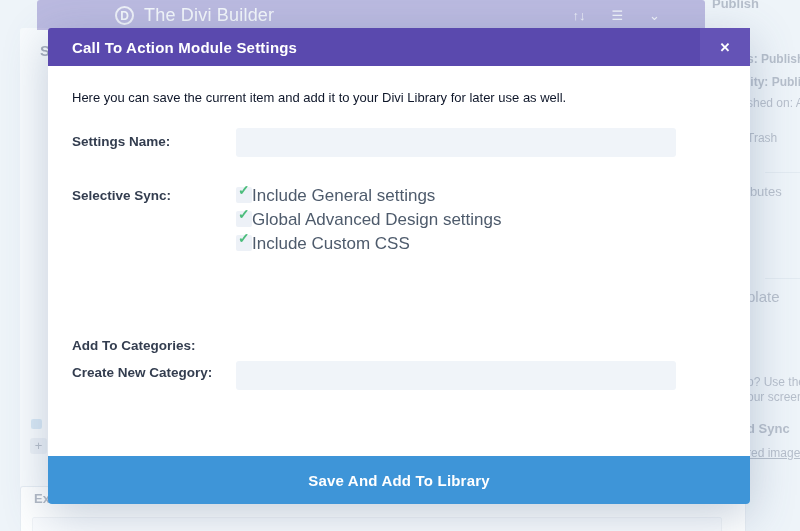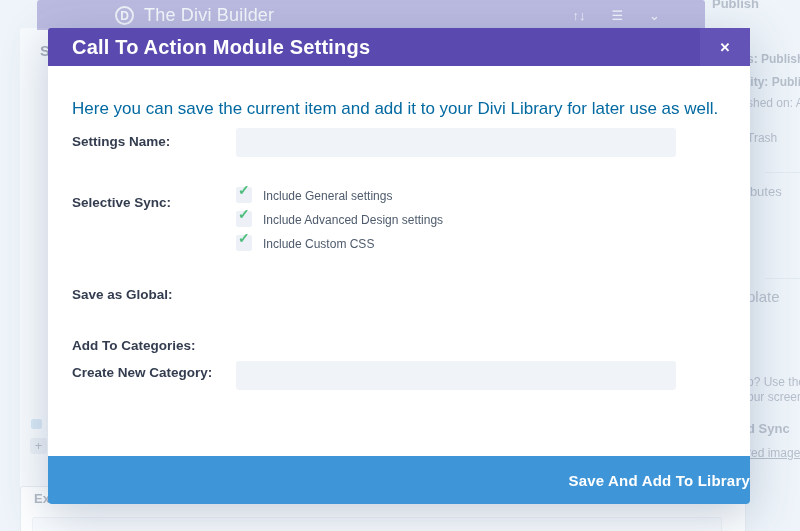--- a/index.html
+++ b/index.html
@@ -36,37 +36,37 @@
   .plus-btn { position:absolute; left:30px; top:438px; width:17px; height:16px; background:#e9eef5;
               border-radius:3px; color:#a6b0bd; font-size:13px; text-align:center; line-height:15px; opacity:.8; }
   .module-chip { position:absolute; left:31px; top:419px; width:11px; height:10px;
                  background:#cfe3f2; border-radius:2px; opacity:.8; }
 
   
   .modal { position:absolute; left:48px; top:28px; width:702px;
            box-shadow:0 12px 45px rgba(70,95,135,.30); border-radius:3px; }
   .modal-header { position:relative; height:38px; background:#5a49ae; border-radius:3px 3px 0 0;
                   display:flex; align-items:center; }
-  .modal-title { color:#fff; font-size:20px; font-weight:bold; margin-left:24px; letter-spacing:.2px; }
+  .modal-title { color:#fff; font-size:15px; font-weight:bold; margin-left:24px; letter-spacing:.2px; }
   .modal-close { position:absolute; right:0; top:0; width:50px; height:38px; background:#6453b6;
                  color:#fff; font-size:13px; font-weight:bold; display:flex; align-items:center;
                  justify-content:center; cursor:pointer; }
   .modal-body { position:relative; height:390px; background:#fff; }
-  .desc { position:absolute; left:24px; top:33px; width:650px; font-size:17px; color:#0369a1; }
+  .desc { position:absolute; left:24px; top:24px; width:650px; font-size:13px; color:#0f172a; }
   .f-label { position:absolute; left:24px; width:170px; font-size:13.5px; font-weight:bold; color:#333d4f; }
   .f-input { position:absolute; left:188px; width:440px; height:29px; background:#f0f4f9;
              border:none; border-radius:3px; font-size:13px; color:#4e5b6c; padding:0 10px;
              outline:none; font-family:"Liberation Sans", sans-serif; }
   .check-row { position:absolute; left:188px; display:flex; align-items:flex-start; }
   .check-box { position:relative; width:16px; height:16px; background:#edf1f7; border-radius:2px; cursor:pointer; flex:none; }
   .check-mark { position:absolute; left:2px; top:-5px; font-size:14px; font-weight:bold; color:#4cbd7c; }
-  .check-label { margin-left:11px; font-size:12px; color:#4e5b6c; line-height:16px; padding-top:1px; }
+  .check-label { font-size:17px; color:#4e5b6c; line-height:16px; padding-top:1px; }
   .save-btn { display:block; width:100%; height:48px; background:#3e95d8; border:none;
               border-radius:0 0 4px 4px; color:#fff; font-size:15px; font-weight:bold;
-              cursor:pointer; font-family:"Liberation Sans", sans-serif; letter-spacing:.2px;text-align:right; }
+              cursor:pointer; font-family:"Liberation Sans", sans-serif; letter-spacing:.2px; }
 </style>
 </head>
 <body>
 
 <div class="stage">
 
   <div class="bg-layer">
     <div class="builder-panel"></div>
 
     <div class="divi-bar">
@@ -113,42 +113,41 @@
         <span>✕</span>
       </div>
     </div>
 
     <div class="modal-body">
       <div class="desc">Here you can save the current item and add it to your Divi Library for later use as well.</div>
 
       <div class="f-label" style="top:68px">Settings Name:</div>
       <input class="f-input" style="top: 62px;" type="text" value="">
 
-      <div class="f-label" style="top:129px">Selective Sync:</div>
+      <div class="f-label" style="top:122px">Selective Sync:</div>
 
       <div class="check-row" style="top:121px">
         <div class="check-box">
           <span class="check-mark">✓</span>
         </div>
         <span class="check-label">Include General settings</span>
       </div>
       <div class="check-row" style="top:145px">
         <div class="check-box">
           <span class="check-mark">✓</span>
         </div>
-        <span class="check-label">Include Advanced Design settings</span>
+        <span class="check-label">Global Advanced Design settings</span>
       </div>
       <div class="check-row" style="top:169px">
         <div class="check-box">
           <span class="check-mark">✓</span>
         </div>
         <span class="check-label">Include Custom CSS</span>
       </div>
 
-      <div class="f-label" style="top:221px">Save as Global:</div>
 
       <div class="f-label" style="top:299px">Create New Category:</div>
 
       <div class="f-label" style="top:272px">Add To Categories:</div>
       <input class="f-input" style="top: 295px;" type="text" value="">
     </div>
 
     <button class="save-btn">Save And Add To Library</button>
   </div>
 

